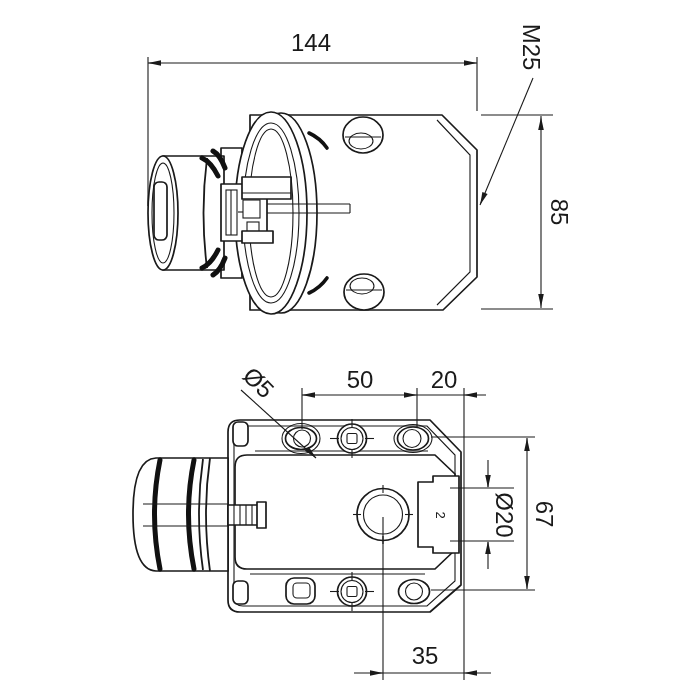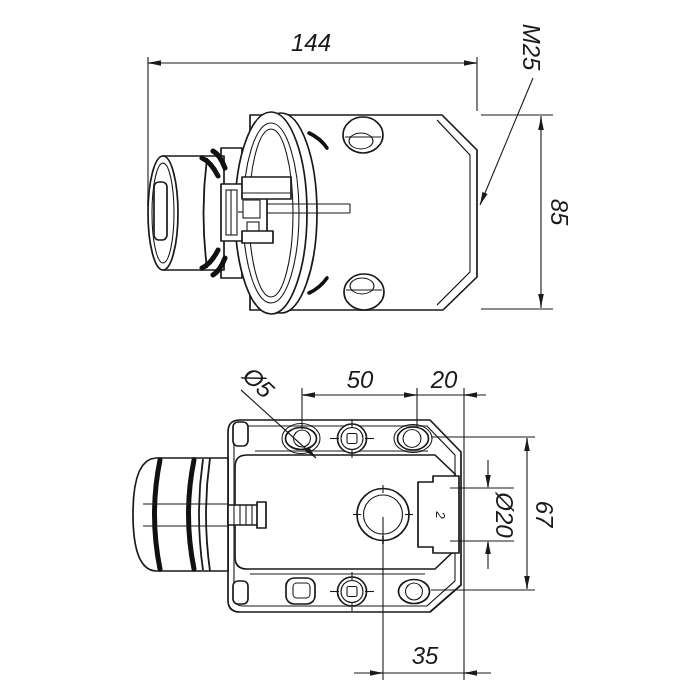--- a/index.html
+++ b/index.html
@@ -1,16 +1,16 @@
 <!DOCTYPE html>
 <html><head>
 <meta charset="utf-8">
 <style>
   html,body{margin:0;padding:0;background:#ffffff;}
-  .stage{width:700px;height:700px;position:relative;background:#fff;overflow:hidden;font-style:italic;}
+  .stage{width:700px;height:700px;position:relative;background:#fff;overflow:hidden;}
   svg{display:block;}
   .wf{fill:#ffffff;stroke:#1a1a1a;stroke-width:1.7;stroke-linejoin:round;}
   .tl{fill:none;stroke:#1a1a1a;stroke-width:1.1;}
   .dim{fill:none;stroke:#1a1a1a;stroke-width:1.1;}
   .thick{fill:none;stroke:#111;stroke-width:5;stroke-linecap:round;}
   .thick2{fill:none;stroke:#111;stroke-width:3.6;stroke-linecap:round;}
   .crescent{fill:none;stroke:#1a1a1a;stroke-width:1.8;}
   .ah{fill:#1a1a1a;stroke:none;}
   text.dimtxt{font-family:"Liberation Sans", sans-serif;font-size:24px;fill:#1a1a1a;}
   text.marktxt{font-family:"Liberation Sans", sans-serif;font-size:13px;fill:#1a1a1a;}

